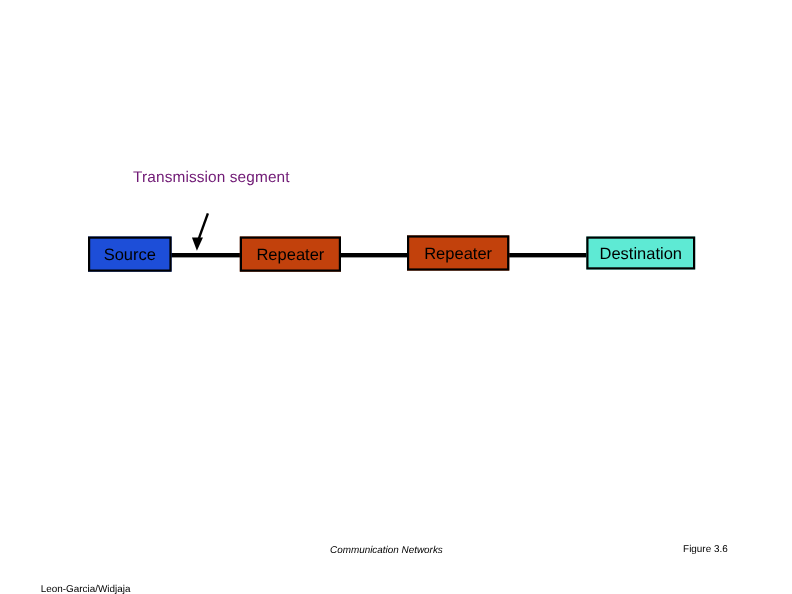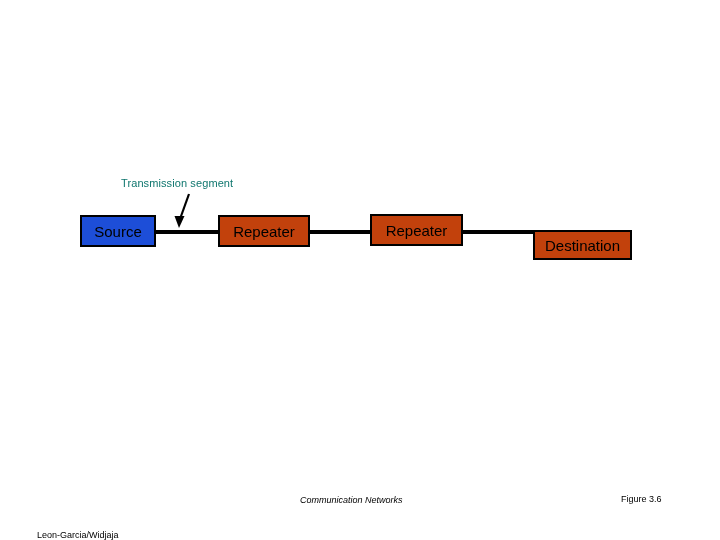--- a/index.html
+++ b/index.html
@@ -13,23 +13,23 @@
     height: 540px;
     background: #ffffff;
     overflow: hidden;
     font-family: "Liberation Sans", sans-serif;
   }
 
   
   .annotation-label {
     position: absolute;
     left: 121px;
-    top: 177px;
-    font-size: 11px;
-    color: #0f766e;
+    top: 152px;
+    font-size: 14px;
+    color: #701a75;
     white-space: nowrap;
     letter-spacing: 0.1px;
   }
 
   
   .annotation-arrow {
     position: absolute;
     left: 166px;
     top: 190px;
     width: 34px;
@@ -52,21 +52,21 @@
     display: flex;
     align-items: center;
     justify-content: center;
     font-size: 15px;
     color: #000000;
     white-space: nowrap;
     z-index: 3;
   }
   .node-source      { background: #1d4ed8; }
   .node-repeater    { background: #c2410c; }
-  .node-destination { background: #c2410c; margin-top: 15px; }
+  .node-destination { background: #5eead4; }
 
   
   .footer-left {
     position: absolute;
     left: 37px;
     top: 494px;
     font-size: 9px;
     color: #000000;
     white-space: nowrap;
     margin-top: 36px;

